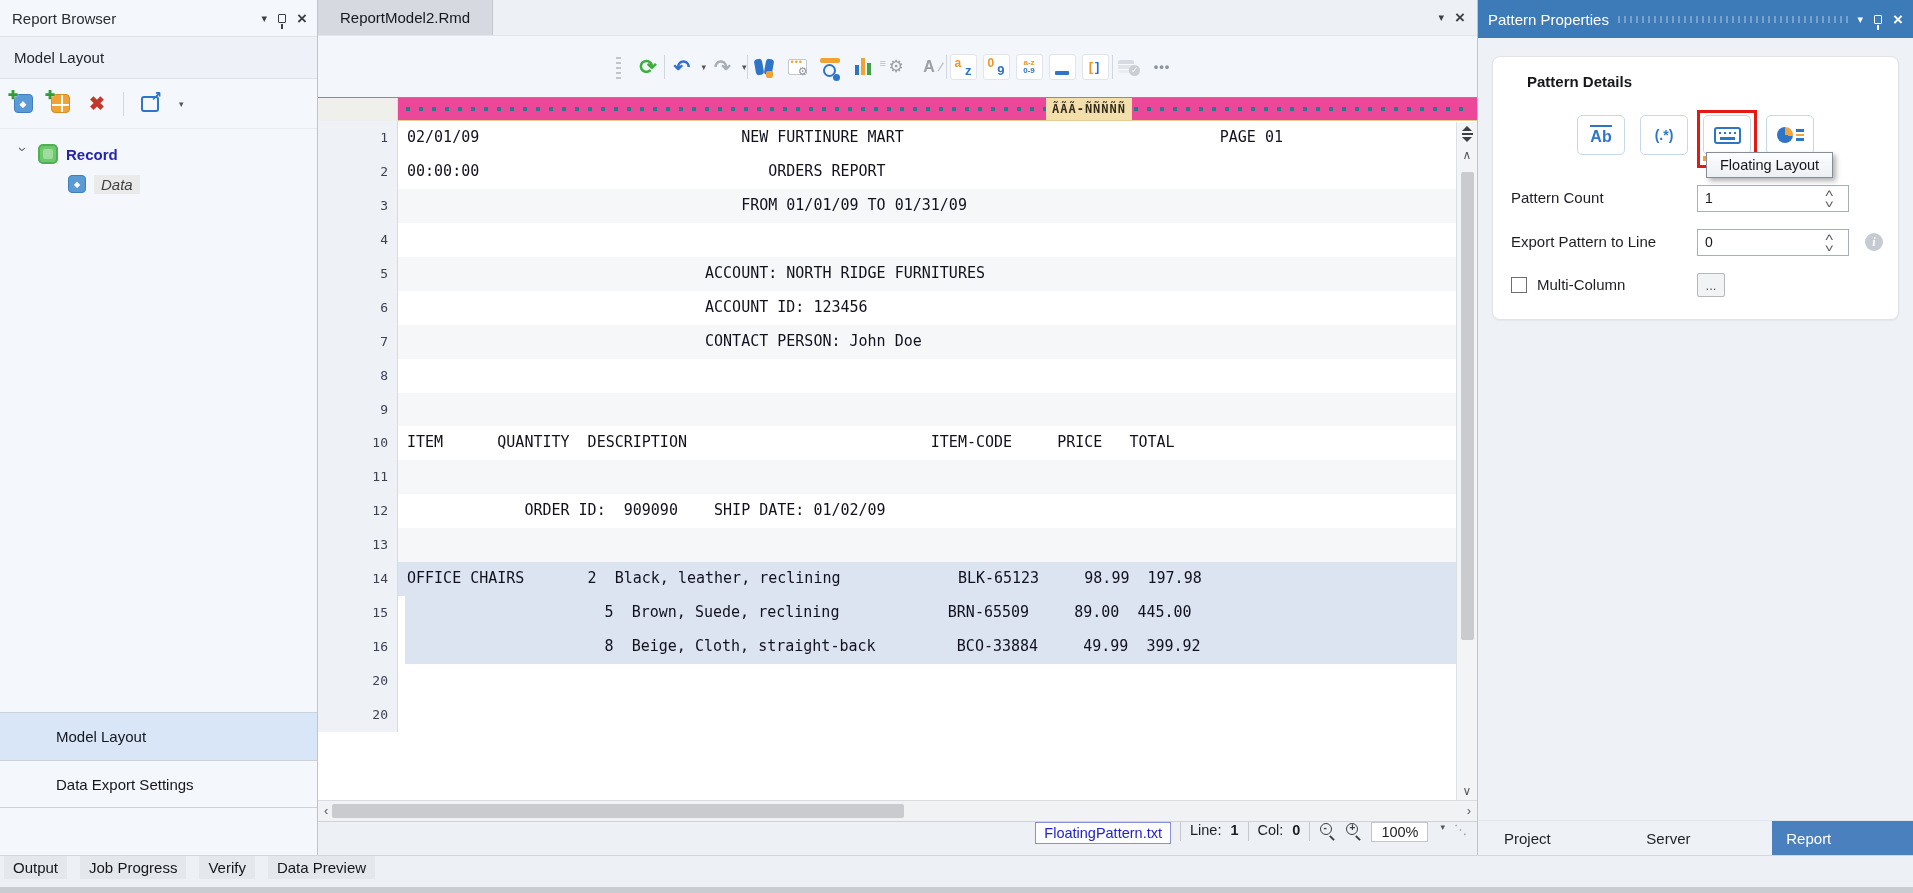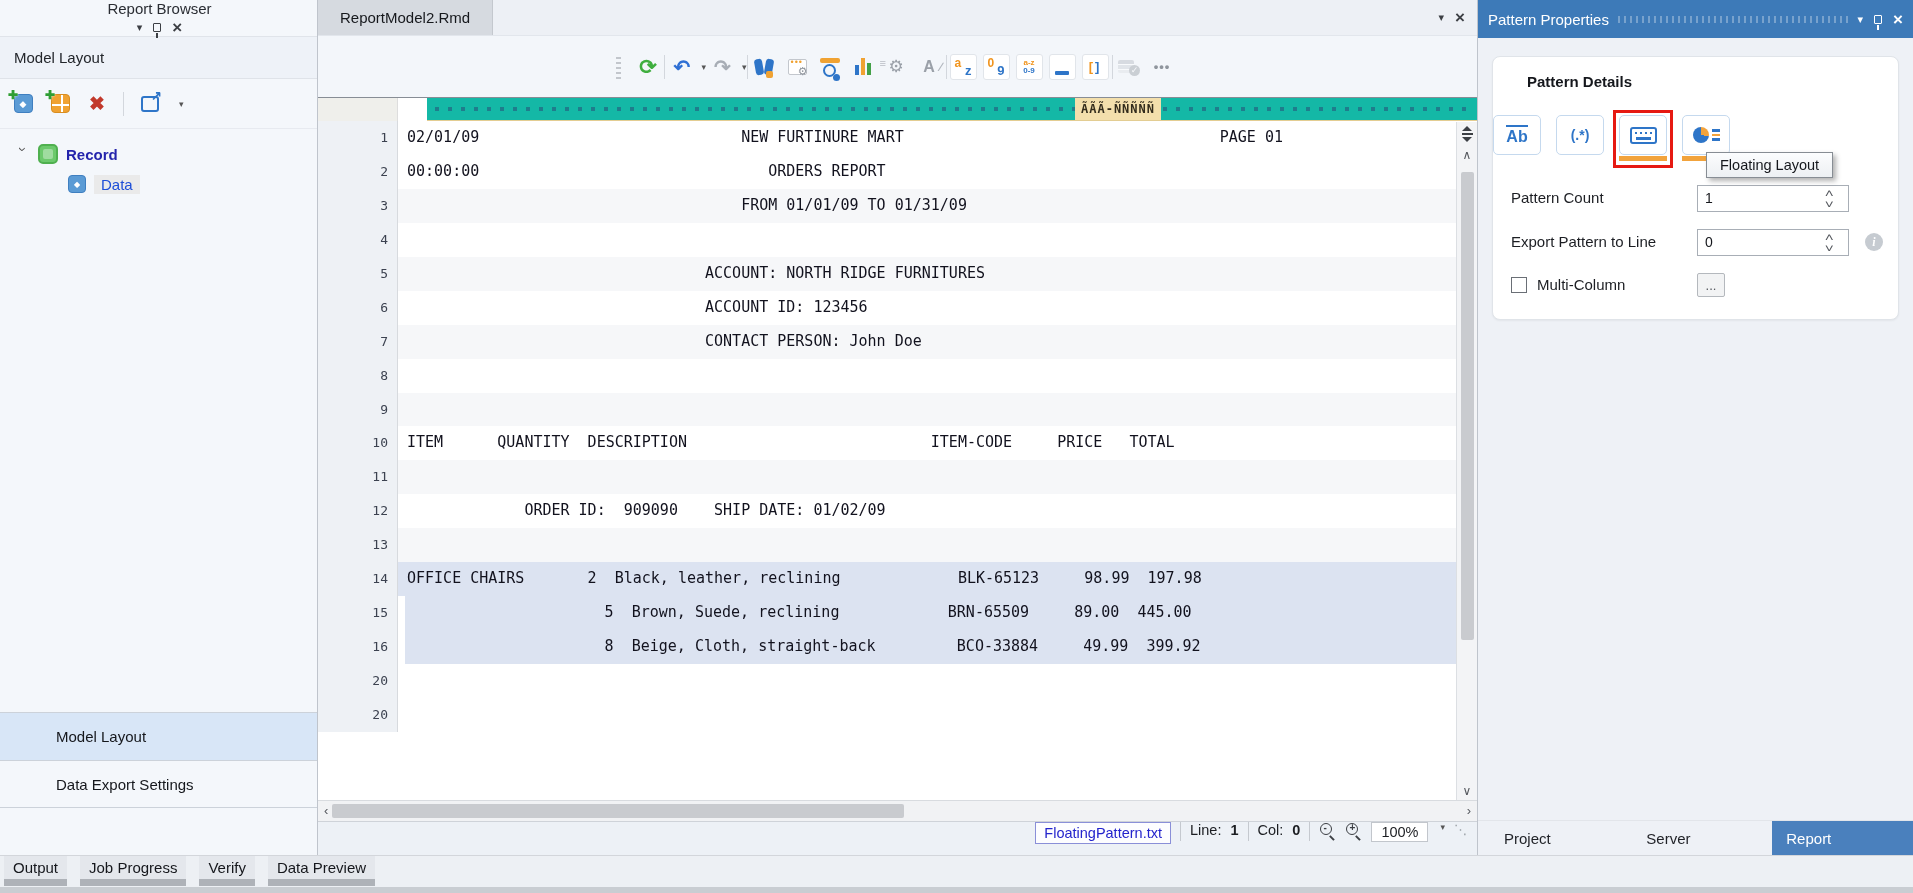--- a/index.html
+++ b/index.html
@@ -2,21 +2,21 @@
 <html><head>
 <meta charset="utf-8">
 <style>
   * { box-sizing: border-box; margin: 0; padding: 0; }
   html,body { width:1913px; height:893px; overflow:hidden; }
   body { font-family:"Liberation Sans", sans-serif; background:#e9edf3; position:relative; }
   .win { position:absolute; left:0; top:0; width:1913px; height:893px; background:#e9edf3; }
 
   
   .left-panel { position:absolute; left:0; top:0; width:318px; height:855px; background:#f4f7fb; border-right:1px solid #bfc4cc; }
-  .lp-title { height:37px; display:flex; align-items:center; padding:0 10px 0 12px; border-bottom:1px solid #e0e4ea; font-size:15px; color:#2a2d33;flex-direction:column; }
+  .lp-title { height:37px; display:flex; align-items:center; padding:0 10px 0 12px; border-bottom:1px solid #e0e4ea; font-size:15px; color:#2a2d33; }
   .lp-title .sp { flex:1; }
   .panel-icons { display:flex; align-items:center; gap:11px; color:#3c3f44; }
   .chev { font-size:11px; line-height:1; }
   .pin { width:8px; height:9px; border:1.5px solid currentColor; border-radius:1px; position:relative; display:inline-block; }
   .pin::after { content:''; position:absolute; left:2px; top:9px; width:1.5px; height:5px; background:currentColor; }
   .xico { font-size:17px; font-weight:bold; line-height:1; }
   .lp-section { height:42px; display:flex; align-items:center; padding-left:14px; background:#eef2f8; border-bottom:1px solid #dfe3e9; font-size:15px; color:#23262b; }
   .lp-toolbar { height:50px; display:flex; align-items:center; padding-left:12px; gap:15px; border-bottom:1px solid #e7eaf0; }
   .ico-box { position:relative; width:22px; height:22px; display:flex; align-items:center; justify-content:center; }
   .sq-blue { width:19px; height:19px; background:#5b9bd5; border:1.5px solid #3f7fc0; border-radius:4px; display:flex; align-items:center; justify-content:center; color:#fff; font-size:9px; }
@@ -29,21 +29,21 @@
   .export-box { width:18px; height:16px; border:2px solid #2e75c8; border-radius:3px; position:relative; }
   .export-box::after { content:'↗'; position:absolute; right:-5px; top:-10px; color:#2e75c8; font-weight:bold; font-size:13px; }
   .dd { font-size:9px; color:#555; margin-left:3px; }
   .lp-tree { padding-top:10px; font-size:15px; }
   .tree-row { height:30px; display:flex; align-items:center; }
   .tree-chev { display:inline-block; transform:rotate(90deg); color:#555; font-size:14px; width:14px; }
   .tree-ico-rec { width:20px; height:20px; background:#6cc96c; border:2px solid #4fb04f; border-radius:5px; margin:0 8px; position:relative; }
   .tree-ico-rec::after { content:''; position:absolute; inset:3px; background:#9fdc9f; border-radius:2px; }
   .tree-ico-data { width:18px; height:18px; background:#5b9bd5; border:1.5px solid #3f7fc0; border-radius:4px; margin:0 8px 0 0; color:#fff; font-size:8px; display:flex; align-items:center; justify-content:center; }
   .rec-label { color:#2424ac; font-weight:bold; }
-  .data-label { color:#1d4ed8; background:#eaeaea; padding:1px 7px; }
+  .data-label { color:#404040; background:#eaeaea; padding:1px 7px;font-style:italic; }
   .lp-bottom { position:absolute; left:0; right:0; top:712px; }
   .lp-row { height:48px; line-height:48px; padding-left:56px; font-size:15px; color:#15171c; border-top:1px solid #ccd2da; }
   .lp-row.sel { background:#d8e6f7; }
   .lp-row:last-child { border-bottom:1px solid #ccd2da; }
 
   
   .editor { position:absolute; left:318px; top:0; width:1159px; height:855px; background:#fff; }
   .tabbar { height:36px; background:#edf0f5; display:flex; align-items:stretch; border-bottom:1px solid #e2e6ec; }
   .etab { background:#d6dae0; padding:0 22px; line-height:36px; font-size:15px; color:#16181c; border-right:1px solid #c4c8ce; }
   .tab-sp { flex:1; }
@@ -84,21 +84,21 @@
   .uscore { width:14px; height:4px; background:#2e75c8; border-radius:1px; align-self:flex-end; margin-bottom:4px; }
   .brk { font-size:13px; font-weight:bold; letter-spacing:2px; }
   .disico { opacity:.45; display:flex; align-items:center; }
   .disico .stack { width:16px; height:13px; background:linear-gradient(#b7bcc3 0 4px,#fff 4px 5px,#cdd2d8 5px 9px,#fff 9px 10px,#dde1e6 10px); border-radius:2px; }
   .disico::after { content:'✓'; font-size:9px; color:#fff; background:#9aa0a8; border-radius:50%; width:11px; height:11px; line-height:11px; text-align:center; margin-left:-5px; margin-top:7px; }
   .more-dots { color:#8f959d; font-size:13px; letter-spacing:1px; font-weight:bold; }
 
   
   .ruler { height:24px; display:flex; border-top:1px solid #878d95; }
   .ruler-gut { width:80px; background:#efefeb; border-right:1px solid #ddd; }
-  .ruler-band { flex:1; background:#14b8a6; position:relative; border-bottom:1px solid #e3cd92;margin-left:29px; }
+  .ruler-band { flex:1; background:#ec4899; position:relative; border-bottom:1px solid #e3cd92; }
   .ruler-band::before { content:''; position:absolute; left:8px; right:8px; top:50%; height:4px; margin-top:-2px;
       background:repeating-linear-gradient(90deg,#1f7d8c 0 4px,transparent 4px 13px); }
   .ruler-text { position:absolute; left:648px; top:0; bottom:0; display:flex; align-items:center; background:#f3dfac; padding:0 6px; font:bold 12px "DejaVu Sans Mono",monospace; color:#332c1c; letter-spacing:1px; }
 
   
   .doc { height:679px; overflow:hidden; background:#fff; position:relative; }
   .docrow { display:flex; height:33.95px; margin-right:21px; }
   .gut { width:80px; padding-right:9px; text-align:right; background:#eef1f5; border-right:1px solid #d7dade; font:13px/33.95px "DejaVu Sans Mono",monospace; color:#3c4250; flex:none; }
   .ltx { flex:1; font:15px/33.95px "DejaVu Sans Mono",monospace; color:#12121e; padding-left:9px; white-space:pre; overflow:hidden; }
   .stripe .ltx { background:#f6f7f9; }
@@ -131,21 +131,21 @@
   .zoombox { background:#fff; border:1px solid #c2c6cc; padding:1px 9px; }
   .grip { color:#9aa0a6; font-size:13px; }
 
   
   .right-panel { position:absolute; left:1477px; top:0; width:436px; height:855px; background:#eef1f6; border-left:1px solid #bfc4cc; }
   .rp-title { height:38px; background:#3d7ab8; display:flex; align-items:center; color:#fff; padding:0 10px; gap:9px; }
   .rp-title .t { font-size:15px; white-space:nowrap; }
   .hatch { flex:1; height:7px; background:repeating-linear-gradient(90deg,rgba(255,255,255,.3) 0 2px,transparent 2px 6px); }
   .card { position:absolute; left:14px; right:14px; top:56px; height:264px; background:#fff; border:1px solid #e0e4e9; border-radius:8px; box-shadow:0 1px 2px rgba(0,0,0,.05); }
   .card-title { padding:16px 0 0 18px; font-size:15px; font-weight:bold; color:#15171c;margin-left:16px; }
-  .pbtns { position:absolute; left:0; right:0; top:58px; display:flex; gap:15px; }
+  .pbtns { position:absolute; left:0; right:0; top:58px; display:flex; justify-content:center; gap:15px; }
   .pbtn { width:48px; height:40px; border:1px solid #c5d9ee; border-radius:5px; background:#fff; display:flex; align-items:center; justify-content:center; position:relative; color:#2e75c8; font-weight:bold; font-size:16px; }
   .obar { position:absolute; left:-1px; right:-1px; bottom:-7px; height:5px; background:#f2a33c; }
   .annot::after { content:''; position:absolute; left:-7px; right:-7px; top:-6px; bottom:-14px; border:3px solid #e61912; }
   .ab span { border-top:2.5px solid #2e75c8; padding-top:1px; }
   .regex { font-size:14px; }
   .kb { width:27px; height:17px; border:2px solid #2e75c8; border-radius:3px; position:relative; }
   .kb::before { content:''; position:absolute; left:3px; top:3px; width:17px; height:2px; background:repeating-linear-gradient(90deg,#2e75c8 0 2px,transparent 2px 5px); }
   .kb::after { content:''; position:absolute; left:4px; bottom:2px; width:15px; height:2.5px; background:#2e75c8; }
   .autop { display:flex; align-items:center; gap:3px; }
   .gearc { width:16px; height:16px; border-radius:50%; background:conic-gradient(#f2a33c 0 100deg,#2e75c8 100deg 360deg); }
@@ -162,21 +162,21 @@
   .cb { position:absolute; left:18px; top:4px; width:16px; height:16px; border:1px solid #6a6f76; background:#fff; }
   .cblabel { position:absolute; left:44px; top:3px; font-size:15px; color:#1c1e23; }
   .dotsbtn { position:absolute; left:204px; top:0; width:28px; height:24px; background:#f2f3f4; border:1px solid #b4b8bd; border-radius:2px; font-size:13px; color:#55585e; display:flex; align-items:center; justify-content:center; }
   .rp-tabs { position:absolute; left:0; right:0; top:820px; height:36px; display:flex; align-items:stretch; padding-left:12px; border-top:1px solid #e2e5ea; }
   .rtab { line-height:35px; font-size:15px; color:#1f2126; padding:0 14px; margin-right:12px; }
   .rtab.sel { background:#4a80bd; color:#fff; margin-right:0; }
 
   
   .bottom-strip { position:absolute; left:0; top:855px; width:1913px; height:38px; background:#edf0f4; border-top:1px solid #d3d6db; }
   .btabs { display:flex; padding-left:4px; gap:13px; }
-  .btab { display:flex; flex-direction:column; }
+  .btab { display:flex; flex-direction:row; }
   .btab-label { padding:3px 9px 3px; font-size:15px; color:#15171c; background:#e4e7ec; }
   .btab-bar { height:7px; background:#aeb2b8; }
   .bottom-edge { position:absolute; left:0; right:0; bottom:0; height:6px; background:#c9cdd2; }
 </style>
 </head>
 <body>
 
 <div class="win">
 
   <div class="left-panel">

